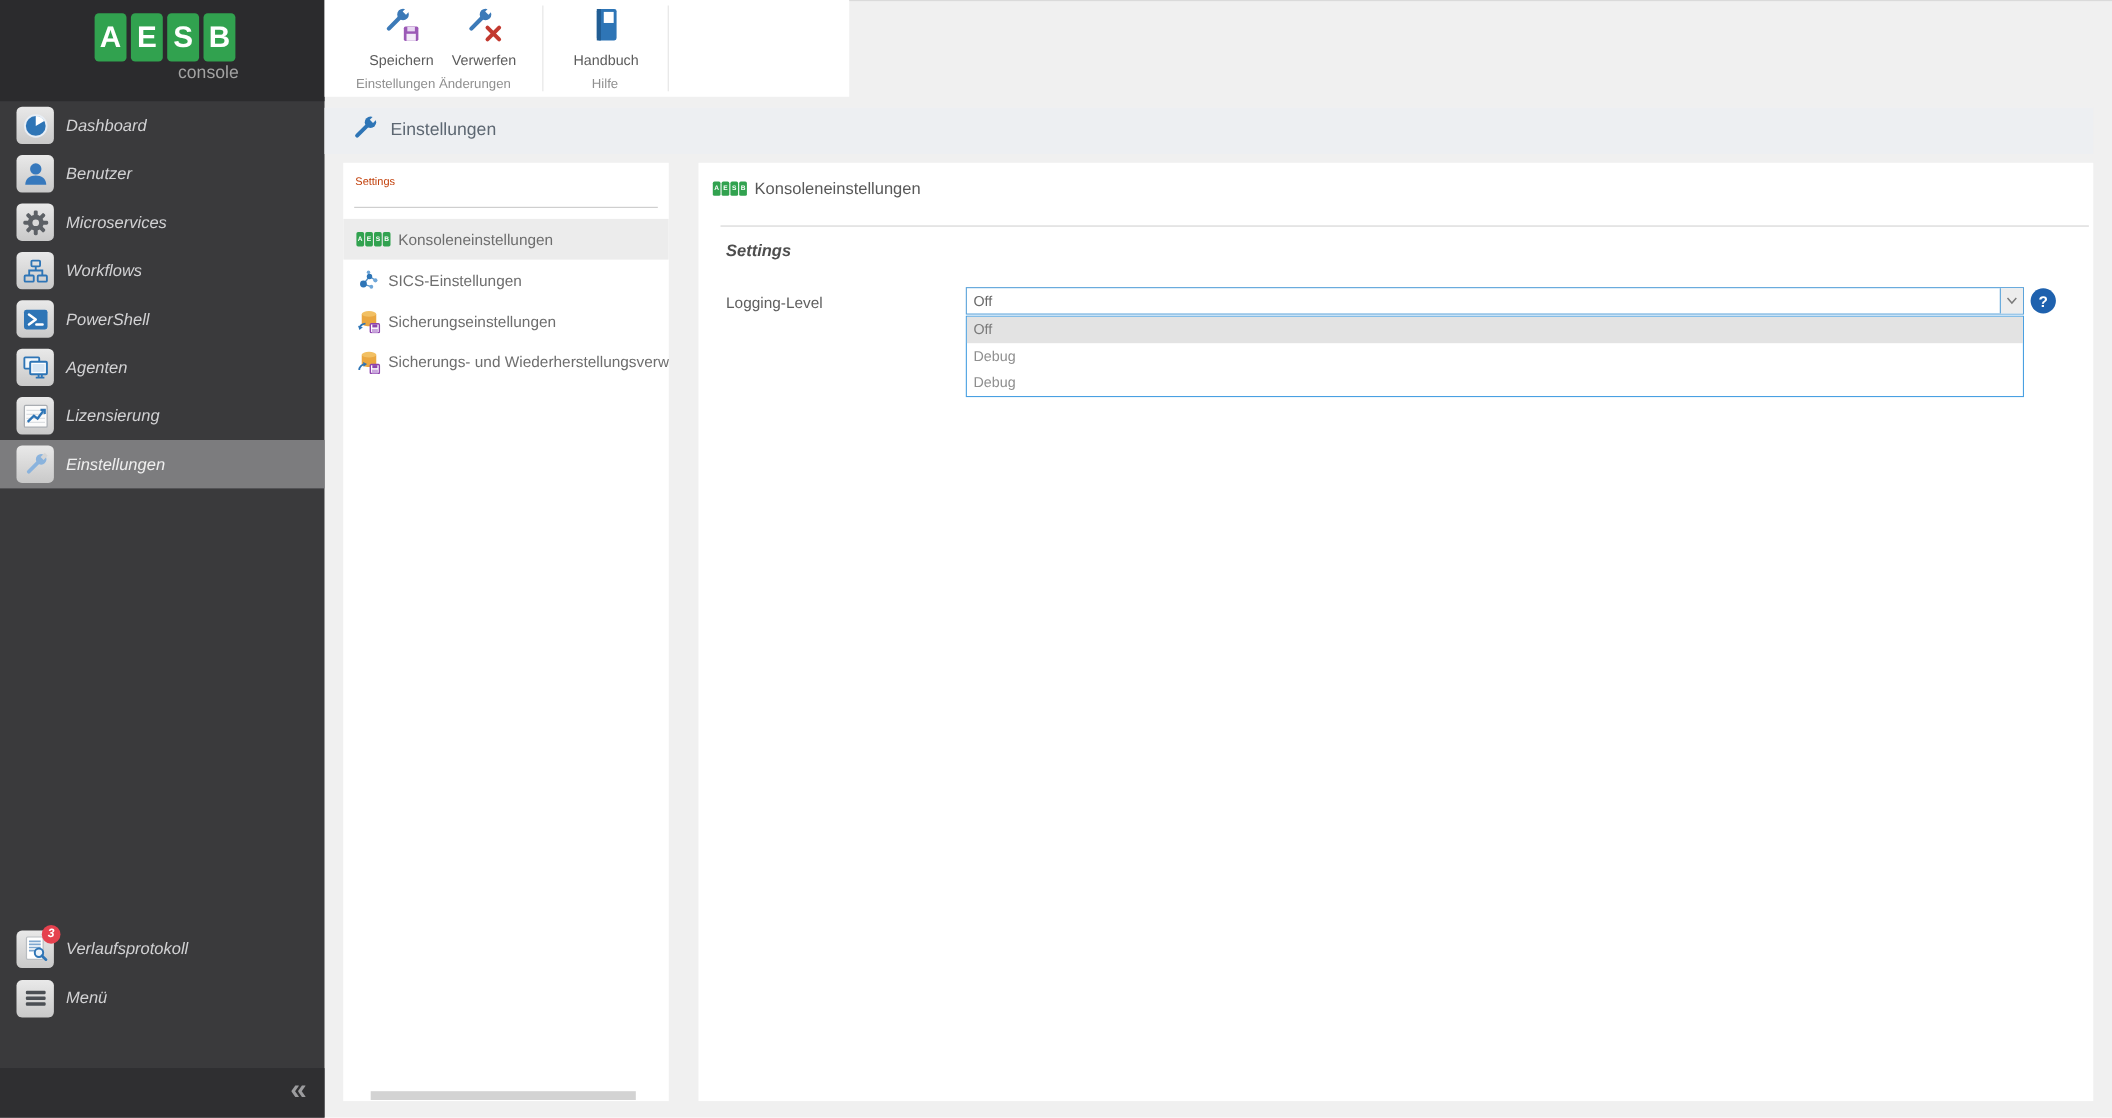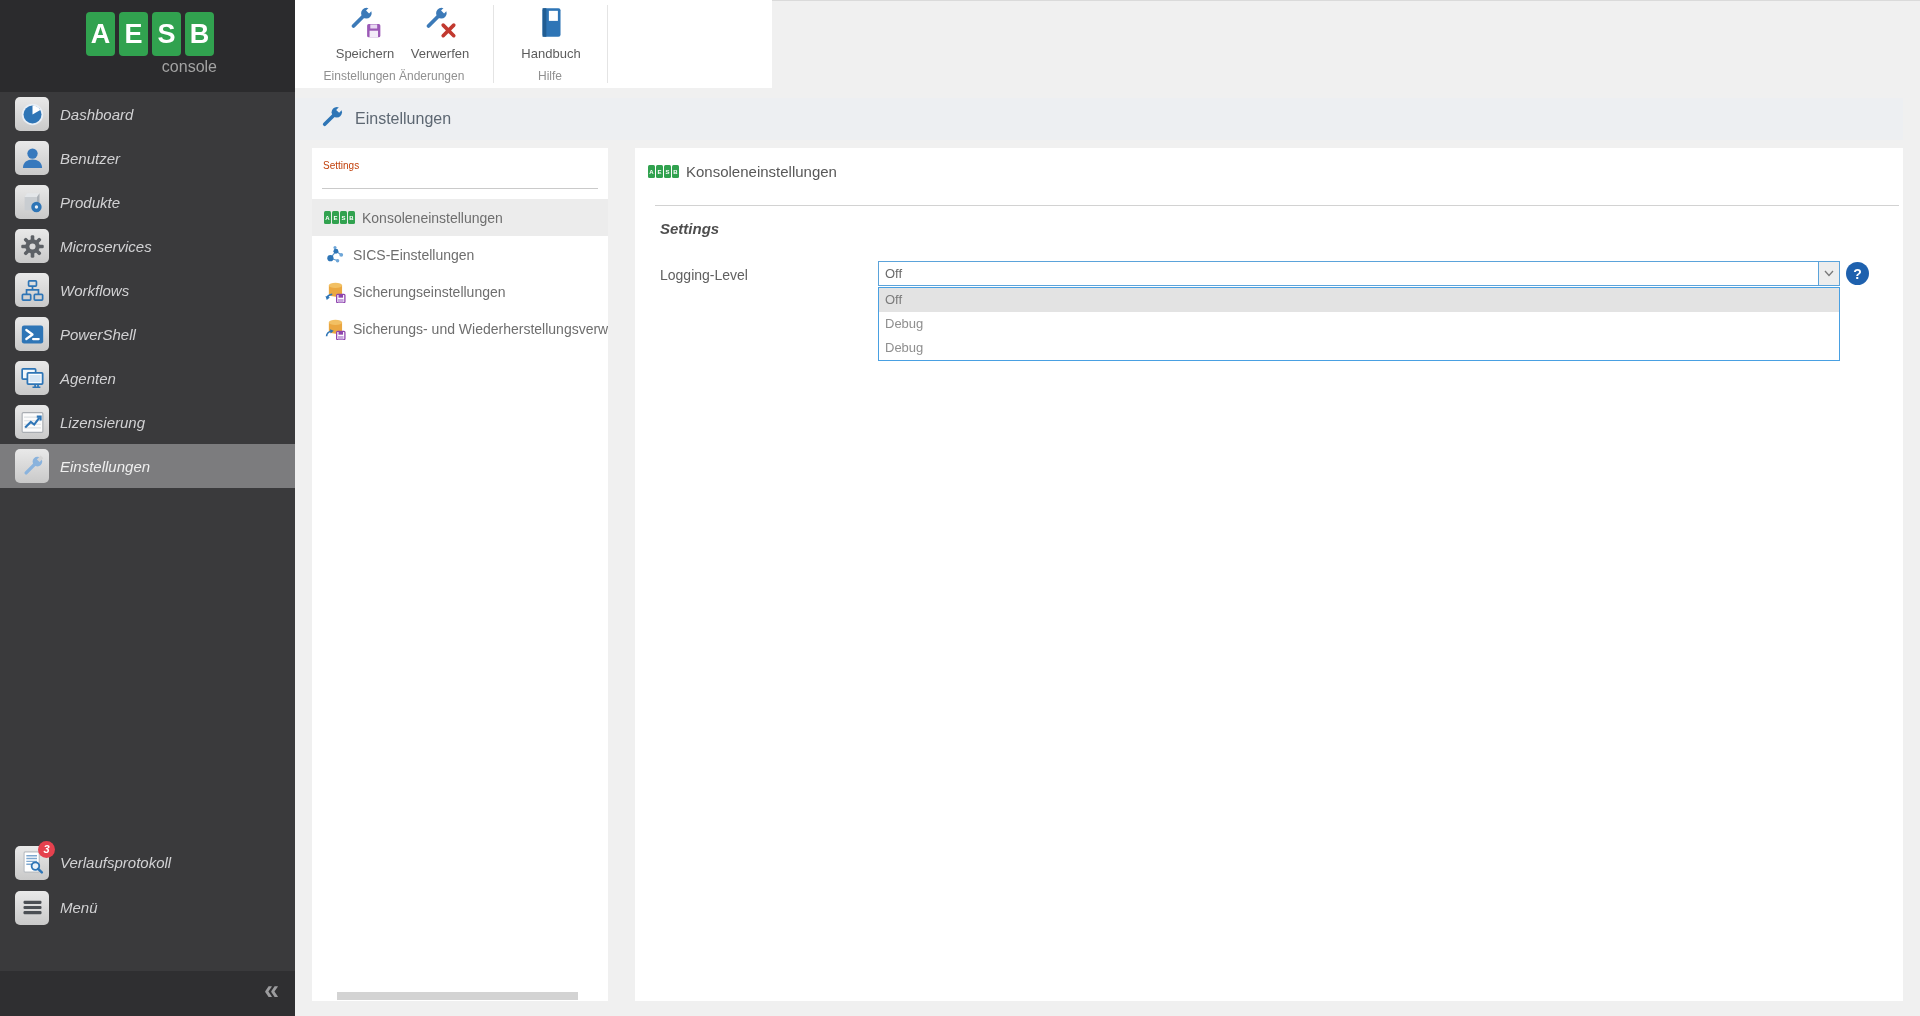--- a/index.html
+++ b/index.html
@@ -114,32 +114,20 @@
         <svg width="27" height="27" viewBox="0 0 24 24" fill="#3779bd">
             <circle cx="12" cy="7.6" r="4.6"></circle>
             <path d="M3.5 20.5 c0-5.2 4-7.6 8.5-7.6 s8.5 2.4 8.5 7.6 z"></path>
           </svg>
       </span>
       <span>Benutzer</span>
     </div>
     <div class="nav-item">
       <span class="icon-box">
         <svg width="27" height="27" viewBox="0 0 24 24">
-            <path d="M5 7 h11 v12 H5 z" fill="#c9cdd1"></path>
-            <path d="M5 7 l2.2-3.2 h11 L16 7 z" fill="#e3e6e9"></path>
-            <path d="M16 7 l2.2-3.2 v12 L16 19 z" fill="#aab0b6"></path>
-            <circle cx="15.5" cy="16" r="4.6" fill="#2e75b6"></circle>
-            <circle cx="15.5" cy="16" r="1.5" fill="#e8f0f8"></circle>
-          </svg>
-      </span>
-      <span>Produkte</span>
-    </div>
-    <div class="nav-item">
-      <span class="icon-box">
-        <svg width="27" height="27" viewBox="0 0 24 24">
             <g fill="#5d6166">
               <rect x="10.4" y="2" width="3.2" height="20" rx="1.2"></rect>
               <rect x="10.4" y="2" width="3.2" height="20" rx="1.2" transform="rotate(45 12 12)"></rect>
               <rect x="10.4" y="2" width="3.2" height="20" rx="1.2" transform="rotate(90 12 12)"></rect>
               <rect x="10.4" y="2" width="3.2" height="20" rx="1.2" transform="rotate(135 12 12)"></rect>
               <circle cx="12" cy="12" r="6.4"></circle>
             </g>
             <circle cx="12" cy="12" r="2.7" fill="#d9d9d9"></circle>
           </svg>
       </span>

